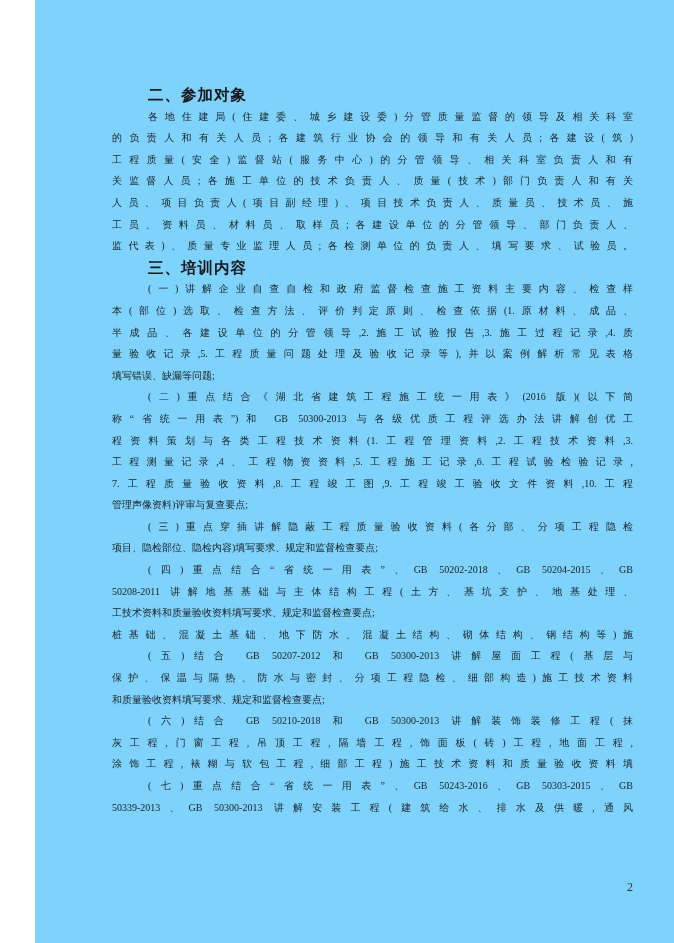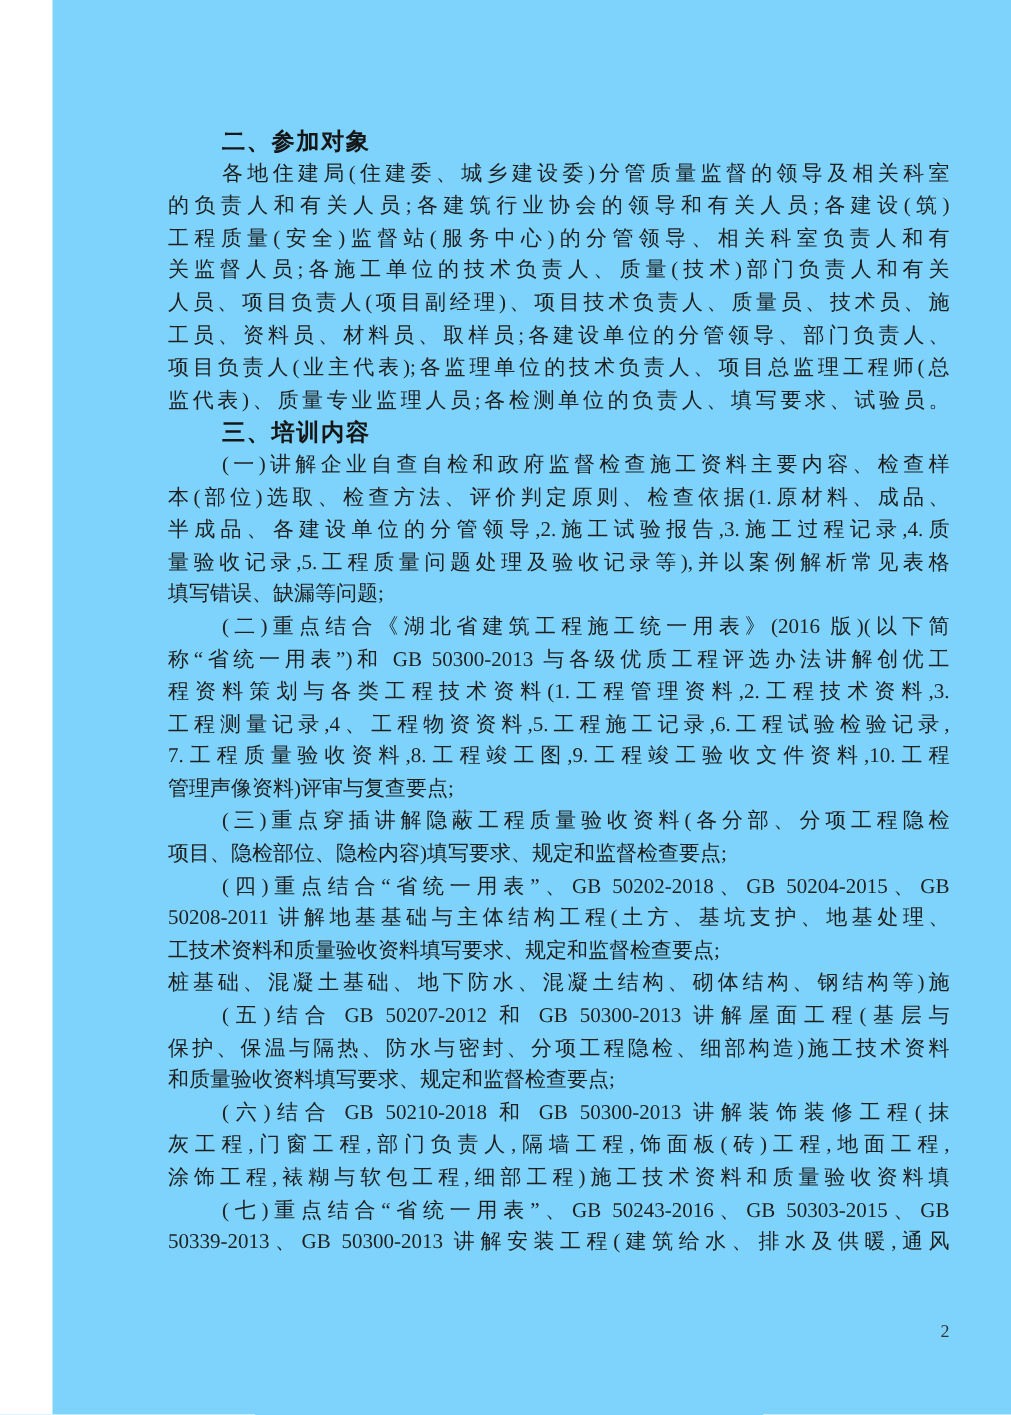--- a/index.html
+++ b/index.html
@@ -17,21 +17,21 @@
     color: #1f1f1f;
     margin-left: 35px;
   }
   .content {
     position: absolute;
     left: 77px;
     top: 84px;
     width: 521px;
   }
   .line {
-    font-size: 14px;
+    font-size: 10px;
     line-height: 21.6px;
     height: 21.6px;
     text-align: justify;
     text-align-last: justify;
     overflow: hidden;
     white-space: nowrap;
   }
   .line.indent {
     text-indent: 36px;
   }
@@ -65,21 +65,20 @@
 <div class="page">
   <div class="content" id="doc-content">
       <div class="line heading">二、参加对象</div>
       <div class="paragraph">
         <div class="line indent">各地住建局(住建委、城乡建设委)分管质量监督的领导及相关科室</div>
         <div class="line">的负责人和有关人员;各建筑行业协会的领导和有关人员;各建设(筑)</div>
         <div class="line">工程质量(安全)监督站(服务中心)的分管领导、相关科室负责人和有</div>
         <div class="line">关监督人员;各施工单位的技术负责人、质量(技术)部门负责人和有关</div>
         <div class="line">人员、项目负责人(项目副经理)、项目技术负责人、质量员、技术员、施</div>
         <div class="line">工员、资料员、材料员、取样员;各建设单位的分管领导、部门负责人、</div>
-        <div class="line">项目负责人(业主代表);各监理单位的技术负责人、项目总监理工程师(总</div>
         <div class="line">监代表)、质量专业监理人员;各检测单位的负责人、填写要求、试验员。</div>
       </div>
       <div class="line heading">三、培训内容</div>
       <div class="paragraph">
         <div class="line indent">(一)讲解企业自查自检和政府监督检查施工资料主要内容、检查样</div>
         <div class="line">本(部位)选取、检查方法、评价判定原则、检查依据(1.原材料、成品、</div>
         <div class="line">半成品、各建设单位的分管领导,2.施工试验报告,3.施工过程记录,4.质</div>
         <div class="line">量验收记录,5.工程质量问题处理及验收记录等),并以案例解析常见表格</div>
         <div class="line para-end">填写错误、缺漏等问题;</div>
       </div>
@@ -101,21 +100,21 @@
         <div class="line para-end">工技术资料和质量验收资料填写要求、规定和监督检查要点;</div>
         <div class="line">桩基础、混凝土基础、地下防水、混凝土结构、砌体结构、钢结构等)施</div>
       </div>
       <div class="paragraph">
         <div class="line indent">(五)结合 GB 50207-2012 和 GB 50300-2013 讲解屋面工程(基层与</div>
         <div class="line">保护、保温与隔热、防水与密封、分项工程隐检、细部构造)施工技术资料</div>
         <div class="line para-end">和质量验收资料填写要求、规定和监督检查要点;</div>
       </div>
       <div class="paragraph">
         <div class="line indent">(六)结合 GB 50210-2018 和 GB 50300-2013 讲解装饰装修工程(抹</div>
-        <div class="line">灰工程,门窗工程,部门负责人,隔墙工程,饰面板(砖)工程,地面工程,</div>
+        <div class="line">灰工程,门窗工程,吊顶工程,隔墙工程,饰面板(砖)工程,地面工程,</div>
         <div class="line">涂饰工程,裱糊与软包工程,细部工程)施工技术资料和质量验收资料填</div>
       </div>
       <div class="paragraph">
         <div class="line indent">(七)重点结合“省统一用表”、GB 50243-2016、GB 50303-2015、GB</div>
         <div class="line">50339-2013、GB 50300-2013 讲解安装工程(建筑给水、排水及供暖,通风</div>
       </div>
     </div>
   <div class="page-number">2</div>
 </div>
 

